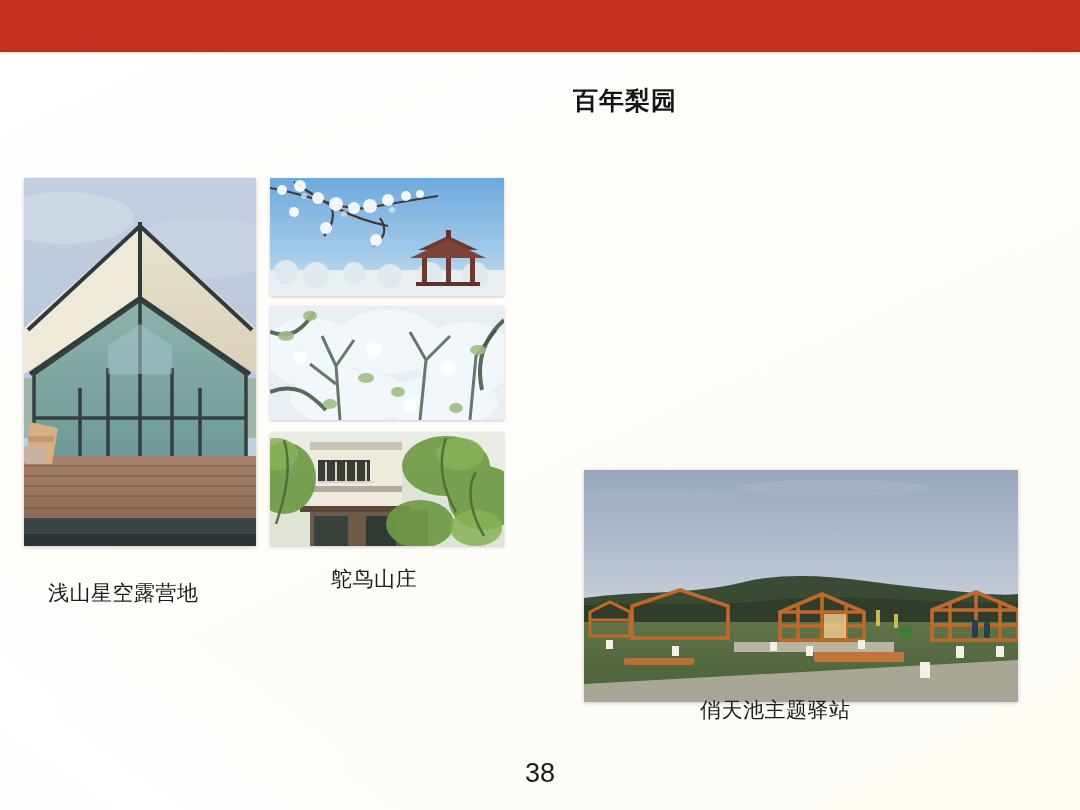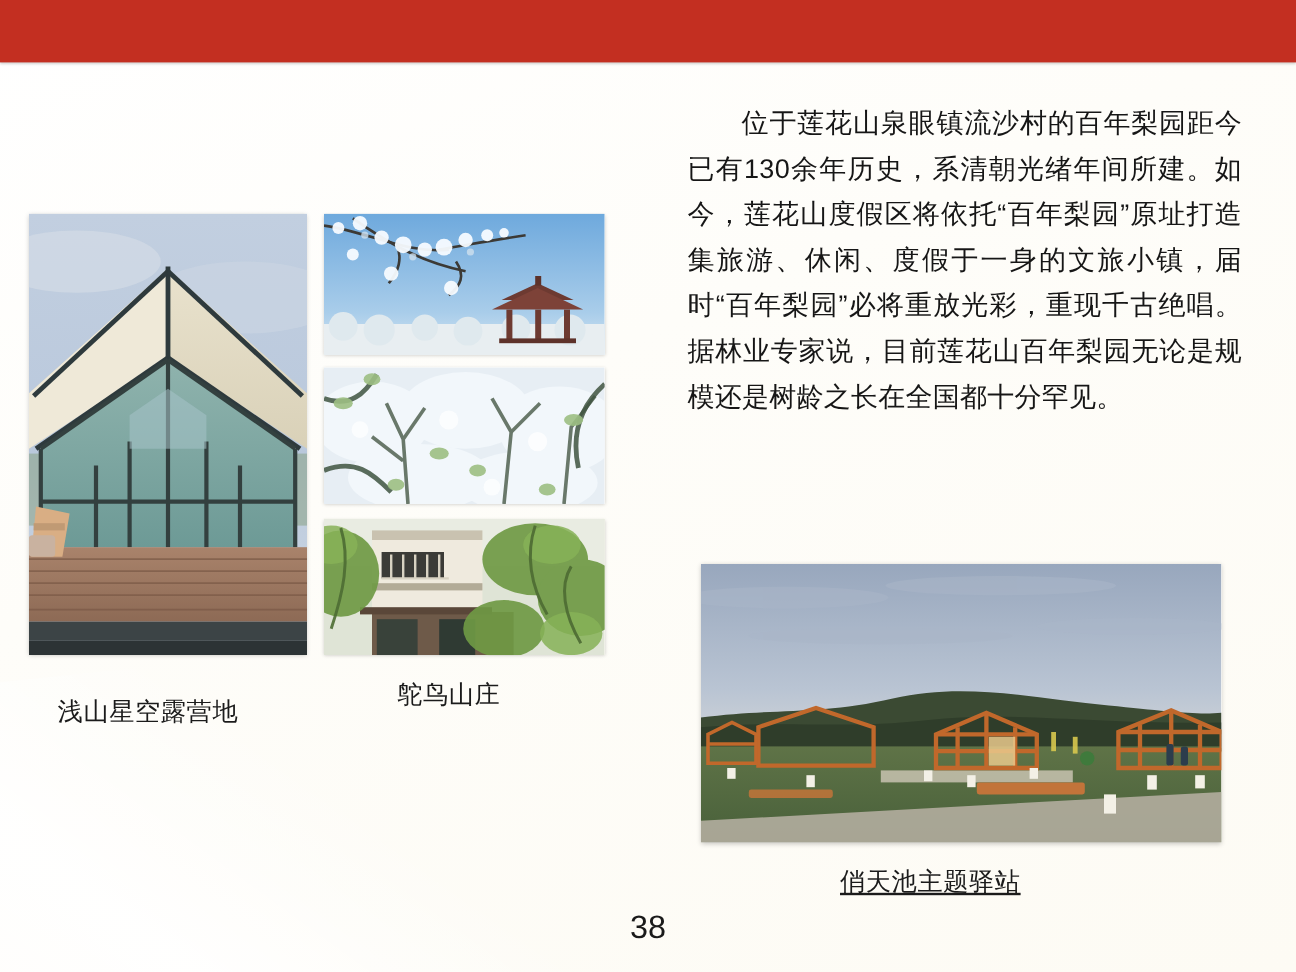--- a/index.html
+++ b/index.html
@@ -75,21 +75,21 @@
   .caption {
     position: absolute;
     font-size: 21px;
     color: #1b1b1b;
     letter-spacing: .5px;
     white-space: nowrap;
     z-index: 4;
   }
   .cap-left  { left: 48px;  top: 565px; margin-top: 14px; }
   .cap-mid   { left: 331px; top: 565px; }
-  .cap-right { left: 700px; top: 721px; text-decoration: underline; }
+  .cap-right { left: 700px; top: 696px; }
 
   
   .text-col {
     position: absolute;
     left: 573px;
     top: 84px;
     width: 462px;
     z-index: 4;
   }
   .article-title {
@@ -354,21 +354,21 @@
           <path d="M14 8 C 22 34, 16 62, 6 92"></path>
         </g>
       </svg>
     </div>
   </div>
 
   <div class="caption cap-left">浅山星空露营地</div>
   <div class="caption cap-mid">鸵鸟山庄</div>
 
   <div class="text-col">
-    <p class="para">位于莲花山泉眼镇流沙村的百年梨园距今已有130余年历史，系清朝光绪年间所建。如今，莲花山度假区将依托“百年梨园”原址打造集旅游、休闲、度假于一身的文旅小镇，届时“百年梨园”必将重放光彩，重现千古绝唱。据林业专家说，目前莲花山百年梨园无论是规模还是树龄之长在全国都十分罕见。</p>
+    <div class="article-title">百年梨园</div>
   </div>
 
   <div class="photo-wide">
     <svg class="art" viewBox="0 0 434 232" preserveAspectRatio="none">
       <defs>
         <linearGradient id="duskG" x1="0" y1="0" x2="0" y2="1">
           <stop offset="0%" stop-color="#98a7bd"></stop>
           <stop offset="45%" stop-color="#b9c4d3"></stop>
           <stop offset="80%" stop-color="#e4e2dc"></stop>
           <stop offset="100%" stop-color="#f2ece0"></stop>

